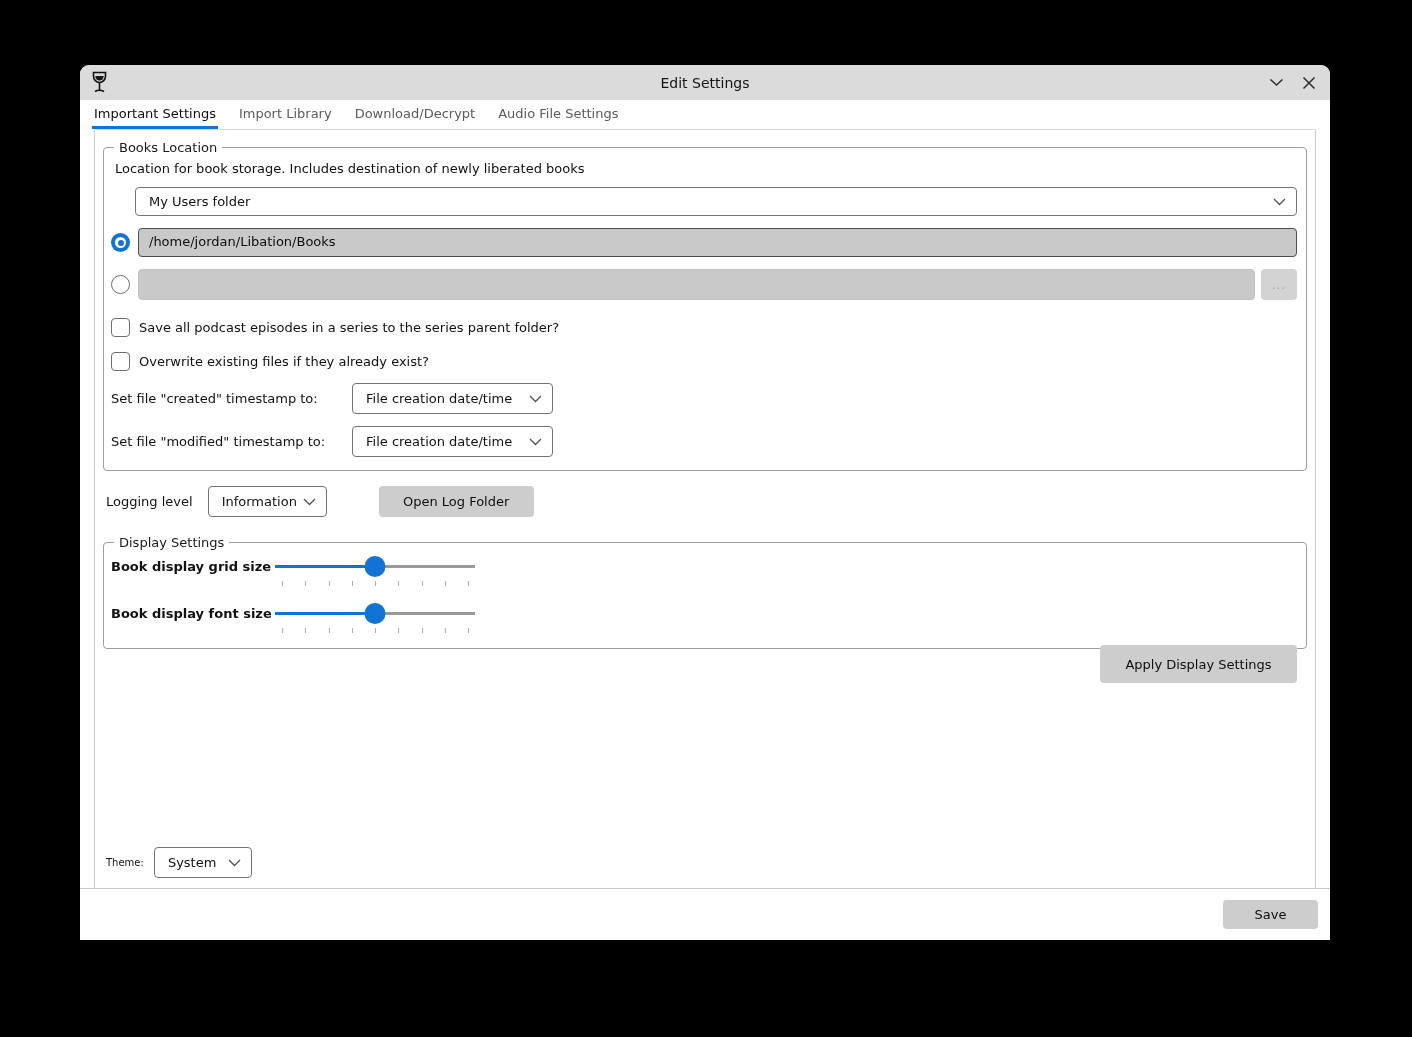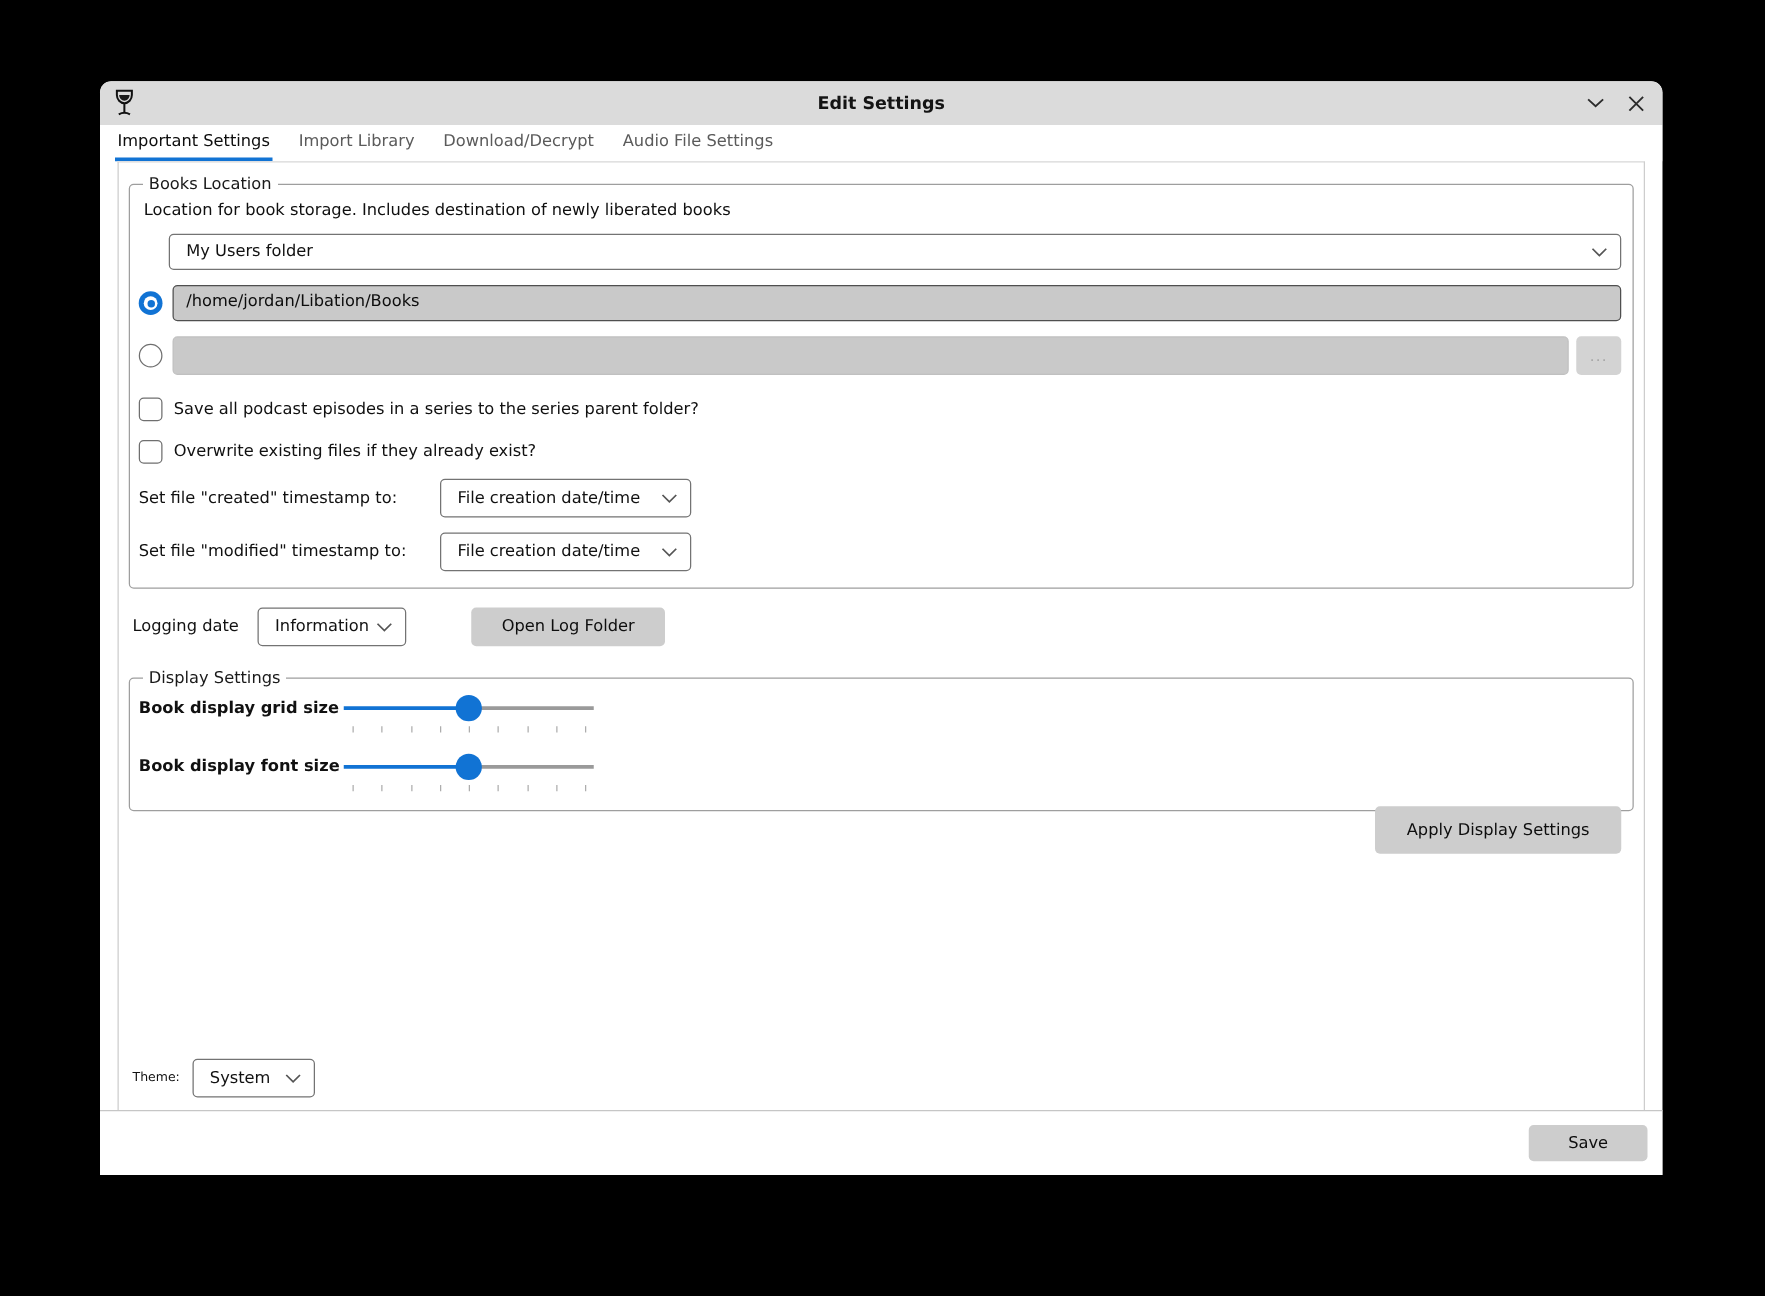--- a/index.html
+++ b/index.html
@@ -12,21 +12,21 @@
   .window {
     position:absolute; left:80px; top:65px; width:1250px; height:875px;
     background:#fff; border-radius:9px 9px 0 0; overflow:hidden;
   }
   
   .titlebar {
     height:35px; background:#dbdbdb; position:relative;
     display:flex; align-items:center; border-radius:9px 9px 0 0;
   }
   .app-icon { position:absolute; left:11px; top:6px; width:17px; height:23px; }
-  .title { width:100%; text-align:center; font-size:14px; color:#141414;font-weight:bold; }
+  .title { width:100%; text-align:center; font-size:14px; color:#141414; }
   .win-controls {
     position:absolute; right:13px; top:0; height:35px;
     display:flex; align-items:center; gap:17px;
   }
   .win-btn { width:16px; height:16px; display:flex; align-items:center; justify-content:center; cursor:default; }
   
   .tabstrip { height:29px; display:flex; align-items:stretch; padding-left:12px; background:#fff; }
   .tab {
     font-size:13px; display:flex; align-items:center; padding:0 2px; margin-right:19px;
     color:#5b5b5b; border-bottom:3px solid transparent; white-space:nowrap;
@@ -213,21 +213,21 @@
           <span class="chev">
             <svg width="13" height="8" viewBox="0 0 13 8">
                 <path d="M1 1 L6.5 6.5 L12 1" fill="none" stroke="#555" stroke-width="1.4"></path>
               </svg>
           </span>
         </div>
       </div>
     </fieldset>
 
     <div class="logging-row">
-      <span class="logging-label">Logging date</span>
+      <span class="logging-label">Logging level</span>
       <div class="combo logging-combo">
         <span class="combo-text">Information</span>
         <span class="chev">
           <svg width="13" height="8" viewBox="0 0 13 8">
               <path d="M1 1 L6.5 6.5 L12 1" fill="none" stroke="#555" stroke-width="1.4"></path>
             </svg>
         </span>
       </div>
       <div class="btn open-log-btn">Open Log Folder</div>
     </div>

